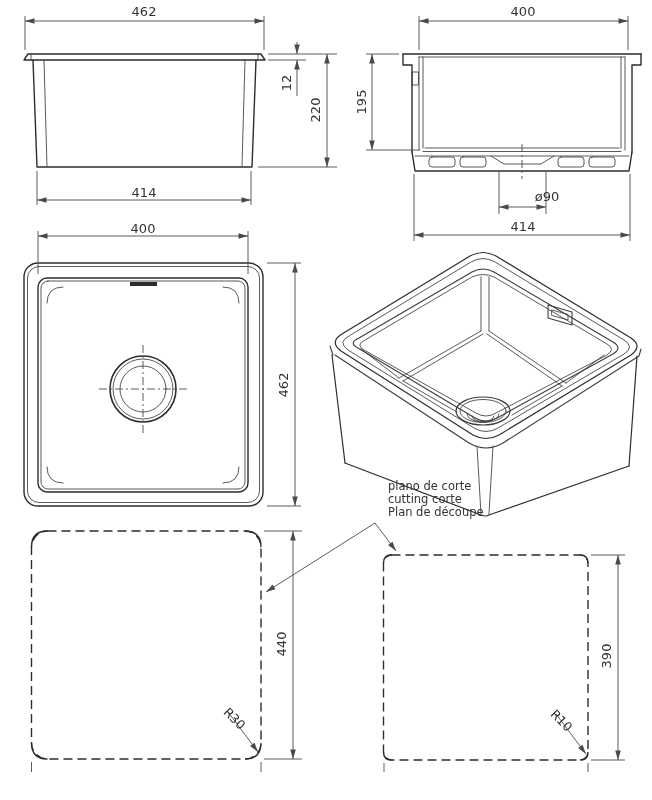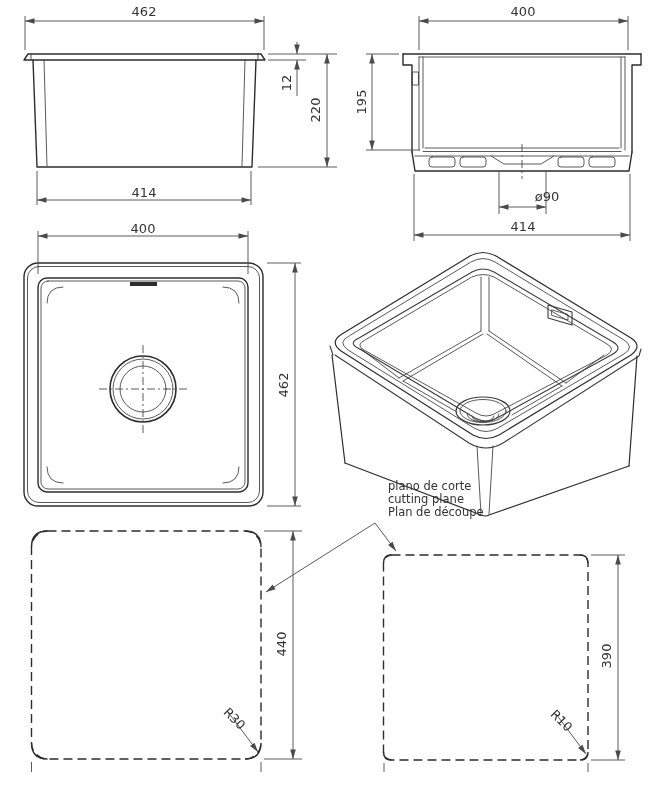--- a/index.html
+++ b/index.html
@@ -154,21 +154,21 @@
 <span class="t" style="left:523px;top:11px;">400</span>
 <span class="t v" style="left:361px;top:102px;">195</span>
 <span class="t" style="left:522px;top:196px;margin-left:25px;">ø90</span>
 <span class="t" style="left:523px;top:226px;">414</span>
 
 <span class="t" style="left:143px;top:228px;">400</span>
 <span class="t v" style="left:283px;top:385px;">462</span>
 
 <div class="block" style="left:345px;top:480px;margin-left:43px;">
   <div>plano de corte</div>
-  <div>cutting plane</div>
+  <div>cutting corte</div>
   <div>Plan de découpe</div>
 </div>
 
 <span class="t v" style="left:281px;top:644px;">440</span>
 <span class="t" style="left:146px;top:781px;">440</span>
 <span class="t r45" style="left:234px;top:719px;">R30</span>
 
 <span class="t v" style="left:606px;top:656px;">390</span>
 <span class="t" style="left:486px;top:781px;">390</span>
 <span class="t r45" style="left:561px;top:721px;">R10</span>

